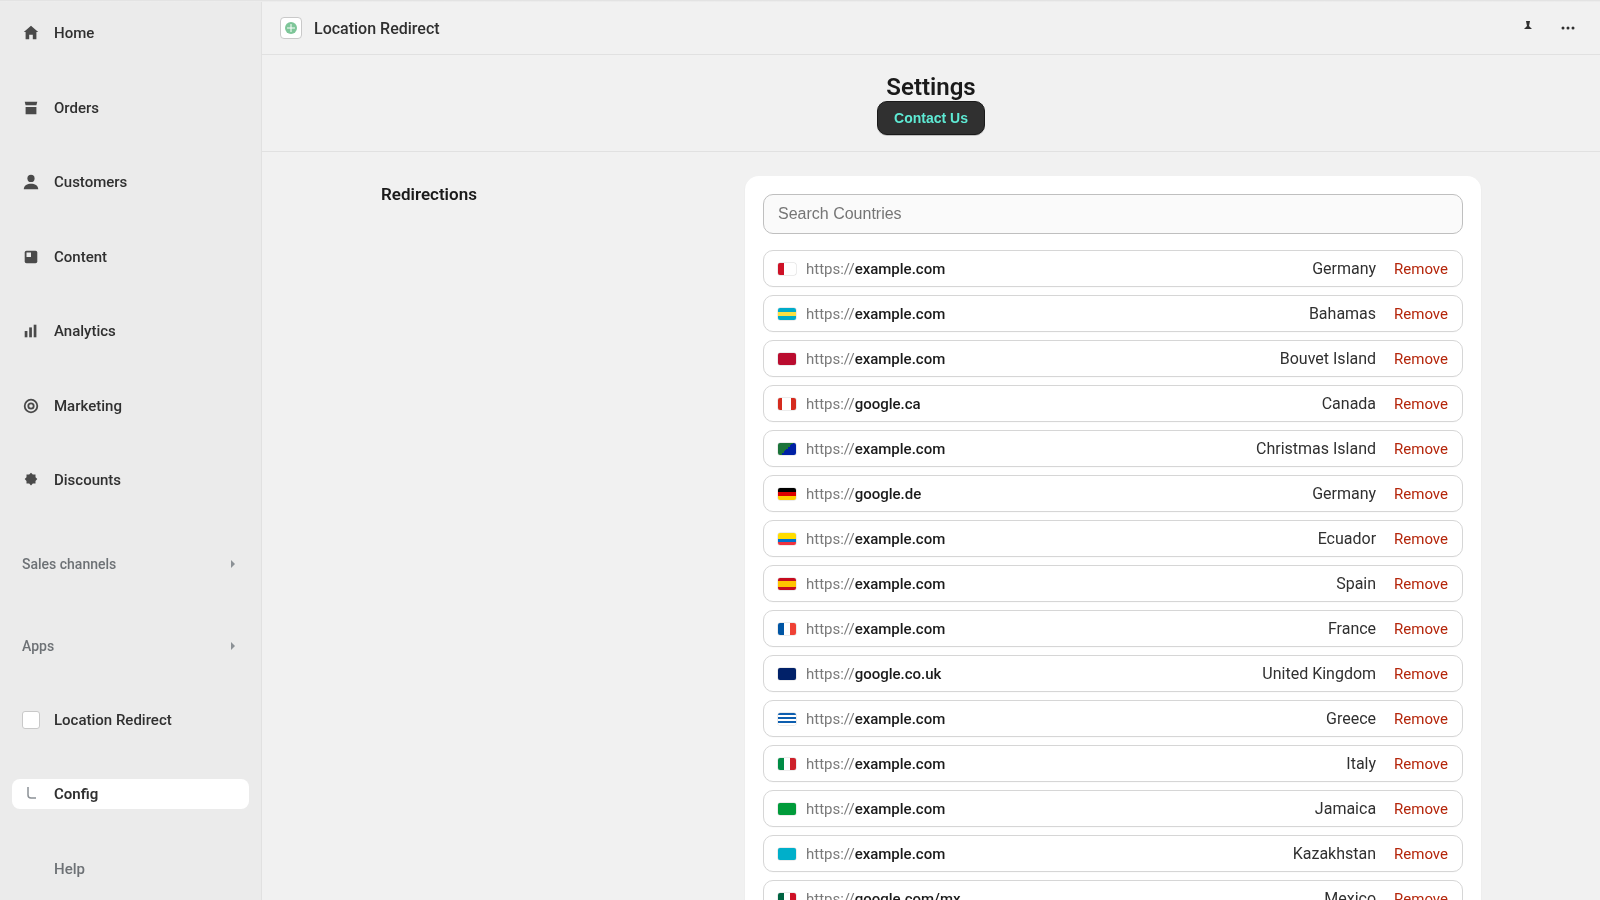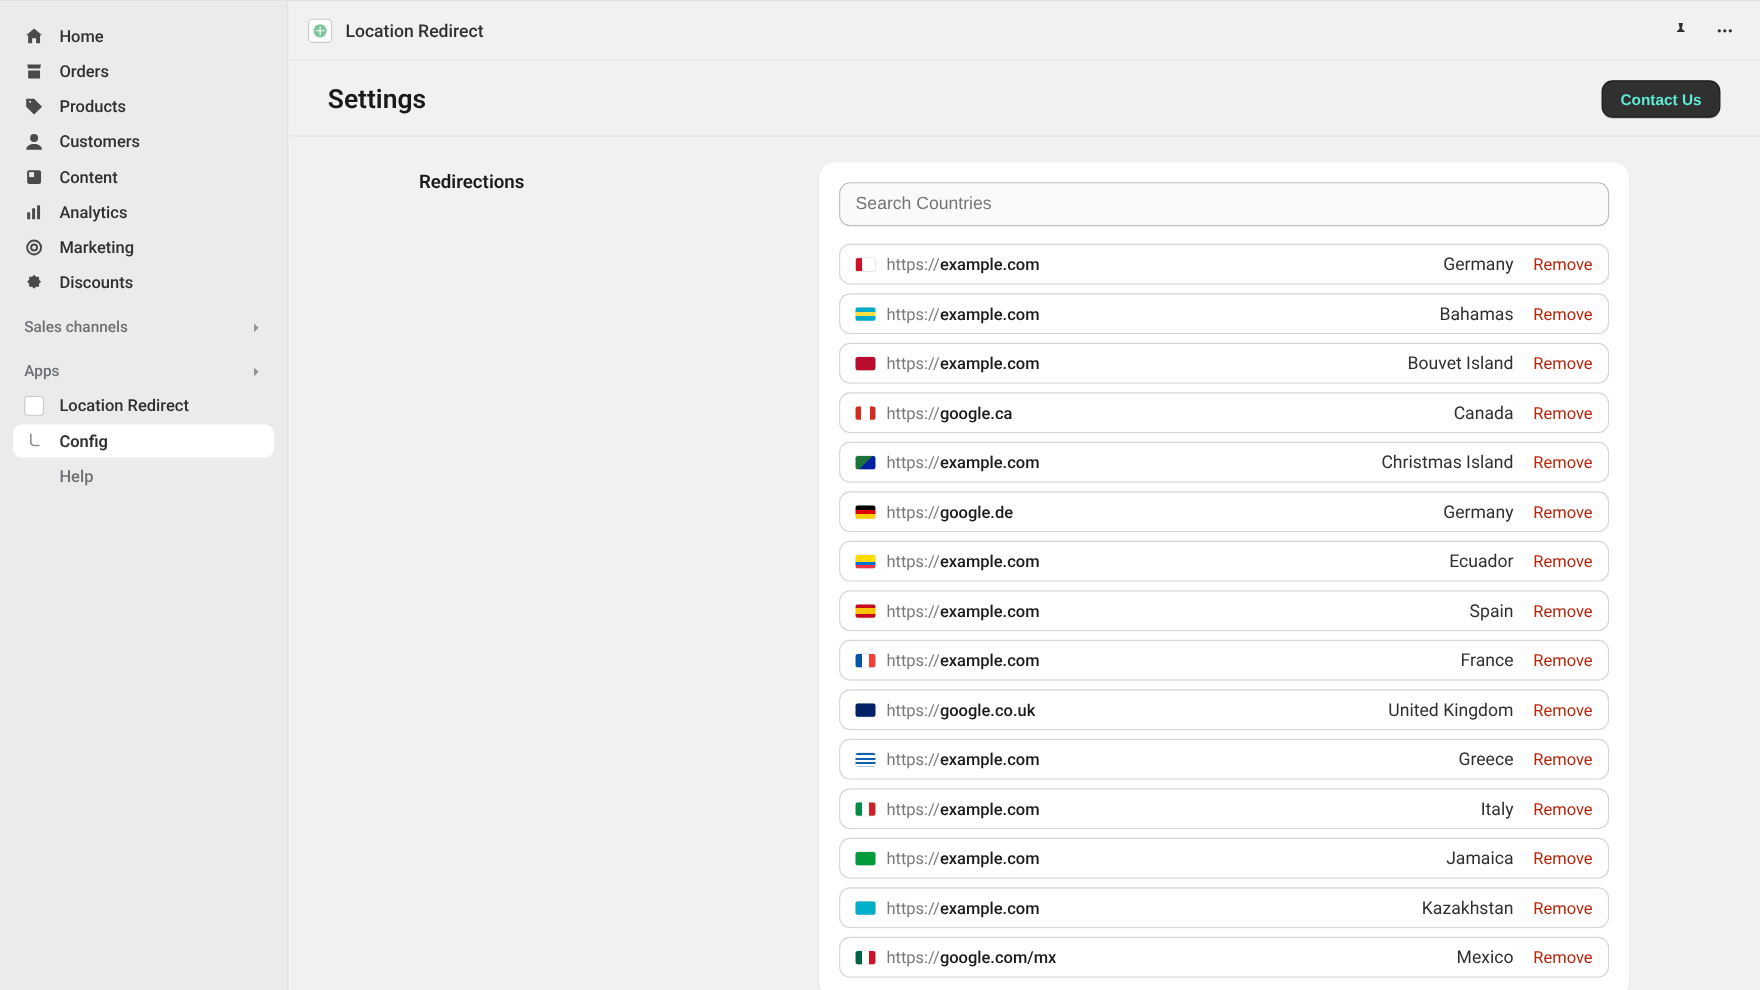--- a/index.html
+++ b/index.html
@@ -20,20 +20,21 @@
   height: calc(100% - 2px);
 }
 .sidebar {
   width: 262px;
   background: #ebebeb;
   border-right: 1px solid #e1e1e1;
   padding: 16px 12px;
   display: flex;
   flex-direction: column;
   gap: 2px;
+  justify-content: space-between;
 }
 .nav-item {
   display: flex;
   align-items: center;
   gap: 14px;
   padding: 6px 10px;
   border-radius: 8px;
   font-size: 15px;
   font-weight: 550;
   color: #303030;
@@ -93,20 +94,21 @@
 .hdr-icon-btn {
   width: 28px; height:28px; display:flex; align-items:center; justify-content:center;
   border-radius:6px; cursor:pointer; color:#303030;
 }
 .page-bar {
   display: flex;
   align-items: center;
   padding: 18px 36px 16px 36px;
   border-bottom: 1px solid #e1e1e1;
   background: #f1f1f1;
+  flex-direction: column;
 }
 .page-bar .page-title { font-size: 24px; font-weight: 650; color:#1a1a1a; }
 .page-bar .spacer { flex:1; }
 .contact-btn {
   background: #303030;
   color: #5eead4;
   border: 1px solid #1a1a1a;
   box-shadow: 0 1px 0 rgba(0,0,0,0.2);
   padding: 8px 16px;
   border-radius: 10px;
@@ -186,28 +188,20 @@
       <span class="icon">
           <svg width="18" height="18" viewBox="0 0 20 20" fill="currentColor">
             <path d="M3 3h14l-1 4H4zM4 9h12v8H4z"></path>
           </svg>
         </span>
       <span>Orders</span>
     </div>
     <div class="nav-item">
       <span class="icon">
           <svg width="18" height="18" viewBox="0 0 20 20" fill="currentColor">
-            <path d="M2 2h8l8 8-8 8-8-8zM6 6a1 1 0 100-2 1 1 0 000 2z"></path>
-          </svg>
-        </span>
-      <span>Products</span>
-    </div>
-    <div class="nav-item">
-      <span class="icon">
-          <svg width="18" height="18" viewBox="0 0 20 20" fill="currentColor">
             <circle cx="10" cy="6" r="4"></circle>
             <path d="M2 18c0-4 4-6 8-6s8 2 8 6z"></path>
           </svg>
         </span>
       <span>Customers</span>
     </div>
     <div class="nav-item">
       <span class="icon">
           <svg width="18" height="18" viewBox="0 0 20 20" fill="currentColor">
             <rect x="3" y="3" width="14" height="14" rx="2"></rect>

